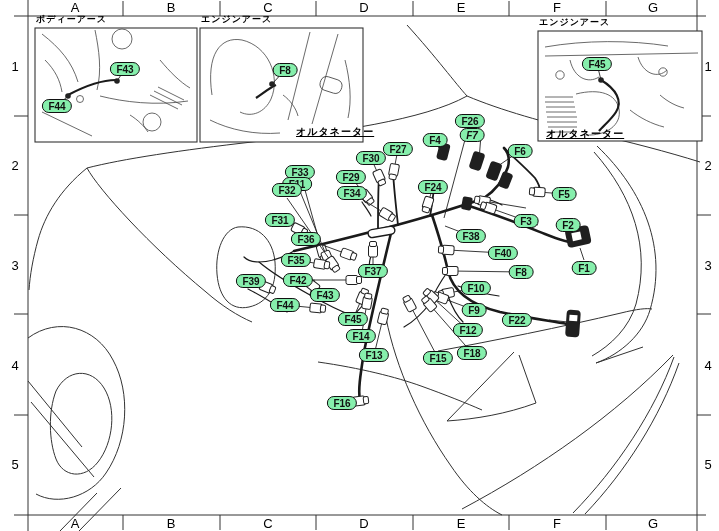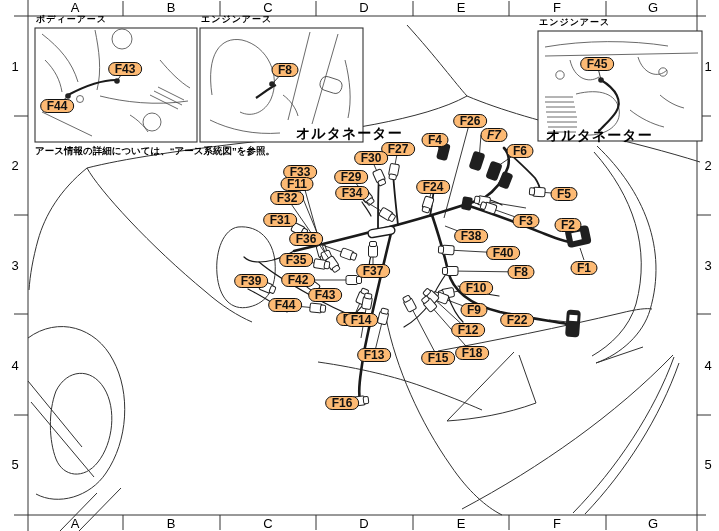--- a/index.html
+++ b/index.html
@@ -2,27 +2,27 @@
 <html><head>
 <meta charset="utf-8">
 <style>
   html,body{margin:0;padding:0;background:#888;}
   .page{position:relative;width:719px;height:531px;background:#ffffff;overflow:hidden;
         font-family:"Liberation Sans","DejaVu Sans",sans-serif;}
   .page svg{position:absolute;left:0;top:0;z-index:0;}
   .gl{position:absolute;transform:translate(-50%,-50%);font-size:13px;color:#000;z-index:2;
       font-family:"Liberation Sans",sans-serif;}
   .inset-title{position:absolute;font-size:9px;font-weight:bold;color:#000;z-index:3;white-space:nowrap;letter-spacing:1px;}
-  .inset-caption{position:absolute;font-size:14px;font-weight:bold;color:#000;z-index:3;white-space:nowrap;letter-spacing:1px;}
+  .inset-caption{position:absolute;font-size:10px;font-weight:bold;color:#000;z-index:3;white-space:nowrap;letter-spacing:1px;text-decoration:underline;}
   .note{position:absolute;left:35px;top:145px;font-size:9.5px;font-weight:bold;color:#000;z-index:3;white-space:nowrap;}
   .t1{left:36px;top:13px;} .t2{left:201px;top:13px;} .t3{left:539px;top:16px;}
   .c2{left:296px;top:125px;} .c3{left:546px;top:127px;}
   #callouts{position:absolute;left:0;top:0;width:719px;height:531px;z-index:4;pointer-events:none;}
-  .pill{position:absolute;transform:translate(-50%,-50%);background:#fdba74;border:1.4px solid #111;
-        border-radius:10px;padding:0.5px 5.5px;font-size:12px;font-weight:bold;color:#111;
+  .pill{position:absolute;transform:translate(-50%,-50%);background:#86efac;border:1.4px solid #111;
+        border-radius:10px;padding:0.5px 5.5px;font-size:10px;font-weight:bold;color:#111;
         white-space:nowrap;line-height:11px;pointer-events:auto;
         font-family:"Liberation Sans",sans-serif;}
 </style>
 </head>
 <body>
 
 <div class="page">
 
   <svg width="719" height="531" viewBox="0 0 719 531">
 
@@ -362,58 +362,57 @@
       <div class="gl" style="left: 708px; top: 365px;">4</div>
       <div class="gl" style="left: 15px; top: 464px;">5</div>
       <div class="gl" style="left: 708px; top: 464px;">5</div>
     </div>
 
   <div class="inset-title t1">ボディーアース</div>
   <div class="inset-title t2">エンジンアース</div>
   <div class="inset-title t3">エンジンアース</div>
   <div class="inset-caption c2">オルタネーター</div>
   <div class="inset-caption c3">オルタネーター</div>
-  <div class="note">アース情報の詳細については、“アース系統図”を参照。</div>
 
   <div id="callouts">
       <div class="pill" style="left: 125px; top: 69px; border-color: rgb(17, 17, 17);">F43</div>
       <div class="pill" style="left: 57px; top: 106px; border-color: rgb(17, 17, 17);">F44</div>
       <div class="pill" style="left: 285px; top: 70px; border-color: rgb(17, 17, 17);">F8</div>
       <div class="pill" style="left: 597px; top: 64px; border-color: rgb(17, 17, 17);">F45</div>
       <div class="pill" style="left: 470px; top: 121px; border-color: rgb(17, 17, 17);">F26</div>
       <div class="pill" style="left: 435px; top: 140px; border-color: rgb(17, 17, 17);">F4</div>
-      <div class="pill" style="left: 494px; top: 135px; border-color: rgb(17, 17, 17); font-style: italic;">F7</div>
+      <div class="pill" style="left: 472px; top: 135px; border-color: rgb(17, 17, 17); font-style: italic;">F7</div>
       <div class="pill" style="left: 398px; top: 149px; border-color: rgb(17, 17, 17);">F27</div>
       <div class="pill" style="left: 371px; top: 158px; border-color: rgb(17, 17, 17);">F30</div>
       <div class="pill" style="left: 520px; top: 151px; border-color: rgb(17, 17, 17);">F6</div>
       <div class="pill" style="left: 300px; top: 172px; border-color: rgb(17, 17, 17);">F33</div>
       <div class="pill" style="left: 351px; top: 177px; border-color: rgb(17, 17, 17);">F29</div>
       <div class="pill" style="left: 297px; top: 184px; border-color: rgb(17, 17, 17);">F11</div>
       <div class="pill" style="left: 433px; top: 187px; border-color: rgb(17, 17, 17);">F24</div>
       <div class="pill" style="left: 352px; top: 193px; border-color: rgb(17, 17, 17);">F34</div>
-      <div class="pill" style="left: 287px; top: 198px; border-color: rgb(17, 17, 17);">F32</div>
+      <div class="pill" style="left: 287px; top: 190px; border-color: rgb(17, 17, 17);">F32</div>
       <div class="pill" style="left: 564px; top: 194px; border-color: rgb(17, 17, 17);">F5</div>
       <div class="pill" style="left: 526px; top: 221px; border-color: rgb(17, 17, 17);">F3</div>
       <div class="pill" style="left: 280px; top: 220px; border-color: rgb(17, 17, 17);">F31</div>
       <div class="pill" style="left: 538px; top: 225px; border-color: rgb(17, 17, 17); margin-left: 30px;">F2</div>
       <div class="pill" style="left: 306px; top: 239px; border-color: rgb(17, 17, 17);">F36</div>
       <div class="pill" style="left: 471px; top: 236px; border-color: rgb(17, 17, 17);">F38</div>
       <div class="pill" style="left: 503px; top: 253px; border-color: rgb(17, 17, 17);">F40</div>
       <div class="pill" style="left: 296px; top: 260px; border-color: rgb(17, 17, 17);">F35</div>
       <div class="pill" style="left: 584px; top: 268px; border-color: rgb(17, 17, 17);">F1</div>
       <div class="pill" style="left: 373px; top: 271px; border-color: rgb(17, 17, 17);">F37</div>
       <div class="pill" style="left: 251px; top: 281px; border-color: rgb(17, 17, 17);">F39</div>
       <div class="pill" style="left: 298px; top: 280px; border-color: rgb(17, 17, 17);">F42</div>
       <div class="pill" style="left: 521px; top: 272px; border-color: rgb(17, 17, 17);">F8</div>
       <div class="pill" style="left: 325px; top: 295px; border-color: rgb(17, 17, 17);">F43</div>
       <div class="pill" style="left: 476px; top: 288px; border-color: rgb(17, 17, 17);">F10</div>
       <div class="pill" style="left: 285px; top: 305px; border-color: rgb(17, 17, 17);">F44</div>
       <div class="pill" style="left: 474px; top: 310px; border-color: rgb(17, 17, 17);">F9</div>
       <div class="pill" style="left: 353px; top: 319px; border-color: rgb(17, 17, 17);">F45</div>
       <div class="pill" style="left: 517px; top: 320px; border-color: rgb(17, 17, 17);">F22</div>
       <div class="pill" style="left: 468px; top: 330px; border-color: rgb(17, 17, 17);">F12</div>
-      <div class="pill" style="left: 361px; top: 320px; border-color: rgb(17, 17, 17);">F14</div>
+      <div class="pill" style="left: 361px; top: 336px; border-color: rgb(17, 17, 17);">F14</div>
       <div class="pill" style="left: 472px; top: 353px; border-color: rgb(17, 17, 17);">F18</div>
       <div class="pill" style="left: 374px; top: 355px; border-color: rgb(17, 17, 17);">F13</div>
       <div class="pill" style="left: 438px; top: 358px; border-color: rgb(17, 17, 17);">F15</div>
       <div class="pill" style="left: 342px; top: 403px; border-color: rgb(17, 17, 17);">F16</div>
     </div>
 </div>
 
 </body></html>

